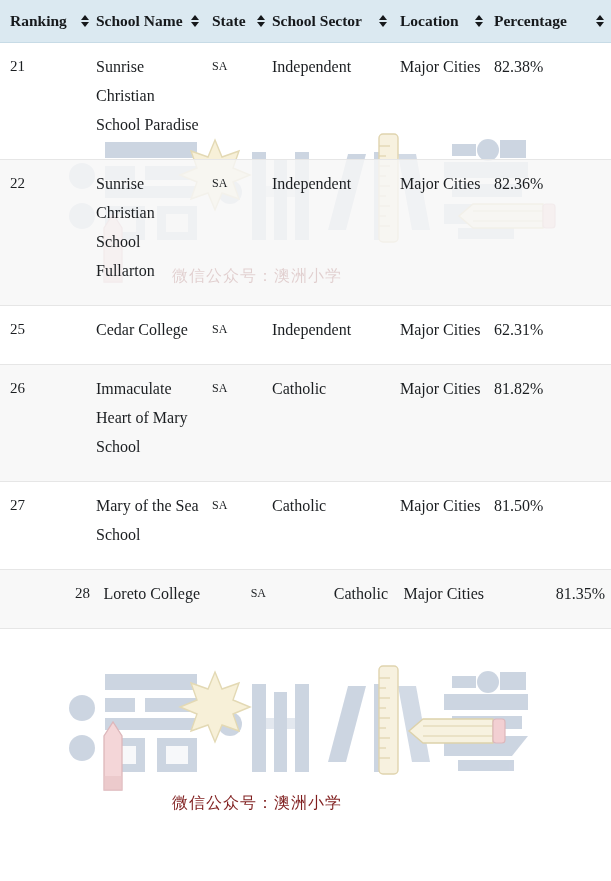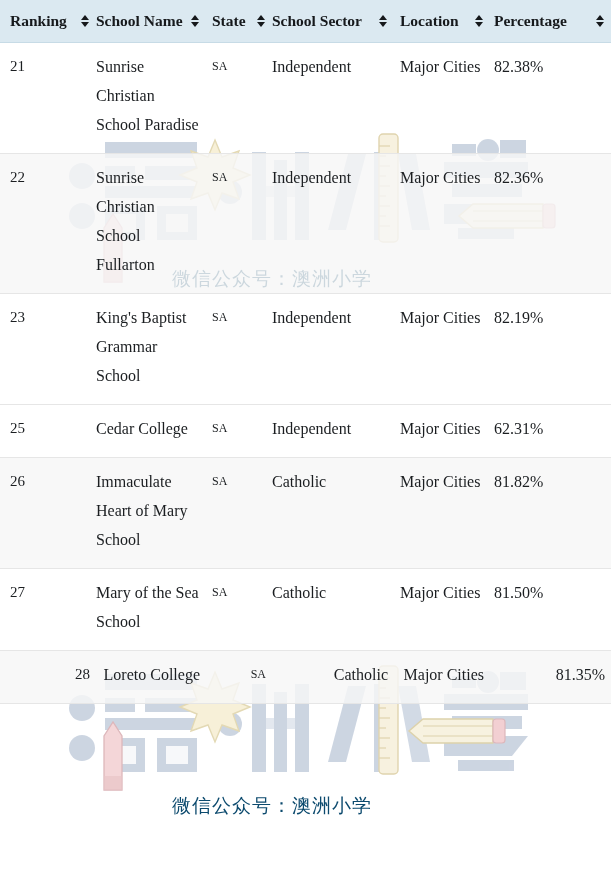--- a/index.html
+++ b/index.html
@@ -69,21 +69,21 @@
   th.h-sector{padding-left:0;}
   th.h-loc{padding-left:6px;}
   th.h-pct{padding-left:4px;}
 
   
   tbody td{
     font-size:16px;
     line-height:29px;
     color:#1b1e21;
     vertical-align:top;
-    padding:9px 6px 14px 0;
+    padding:9px 6px 20px 0;
     border-bottom:1px solid #e6e6e6;
     background:transparent;
   }
   tbody tr.odd{background:rgba(255,255,255,0.0);}
   tbody tr.even{background:rgba(246,246,246,0.82);}
   td.c1{padding-left:10px;font-size:15px;}
   td.c2{padding-left:0;}
   td.c3{padding-left:6px;font-size:12px;}
   td.c4{padding-left:0;}
   td.c5{padding-left:6px;}
@@ -94,23 +94,23 @@
   .wm-layer{
     position:absolute;inset:0;
     z-index:2;
     pointer-events:none;
     overflow:hidden;
   }
   .wm-group{position:absolute;opacity:1;}
   .wm-text{
     position:absolute;
     font-family:"DejaVu Sans","Liberation Sans",sans-serif;
-    font-size:19px;
+    font-size:16px;
     letter-spacing:1px;
-    color:#0c4a6e;
+    color:#7f1d1d;
     white-space:nowrap;
   }
 </style>
 </head>
 <body>
 
 <div id="root">
 
   <div class="wm-layer">
 
@@ -300,28 +300,20 @@
         </tr>
         <tr class="even">
           <td class="c1">22</td>
           <td class="c2">Sunrise Christian School Fullarton</td>
           <td class="c3">SA</td>
           <td class="c4">Independent</td>
           <td class="c5">Major Cities</td>
           <td class="c6">82.36%</td>
         </tr>
         <tr class="odd">
-          <td class="c1">23</td>
-          <td class="c2">King's Baptist Grammar School</td>
-          <td class="c3">SA</td>
-          <td class="c4">Independent</td>
-          <td class="c5">Major Cities</td>
-          <td class="c6">82.19%</td>
-        </tr>
-        <tr class="odd">
           <td class="c1">25</td>
           <td class="c2">Cedar College</td>
           <td class="c3">SA</td>
           <td class="c4">Independent</td>
           <td class="c5">Major Cities</td>
           <td class="c6">62.31%</td>
         </tr>
         <tr class="even">
           <td class="c1">26</td>
           <td class="c2">Immaculate Heart of Mary School</td>

